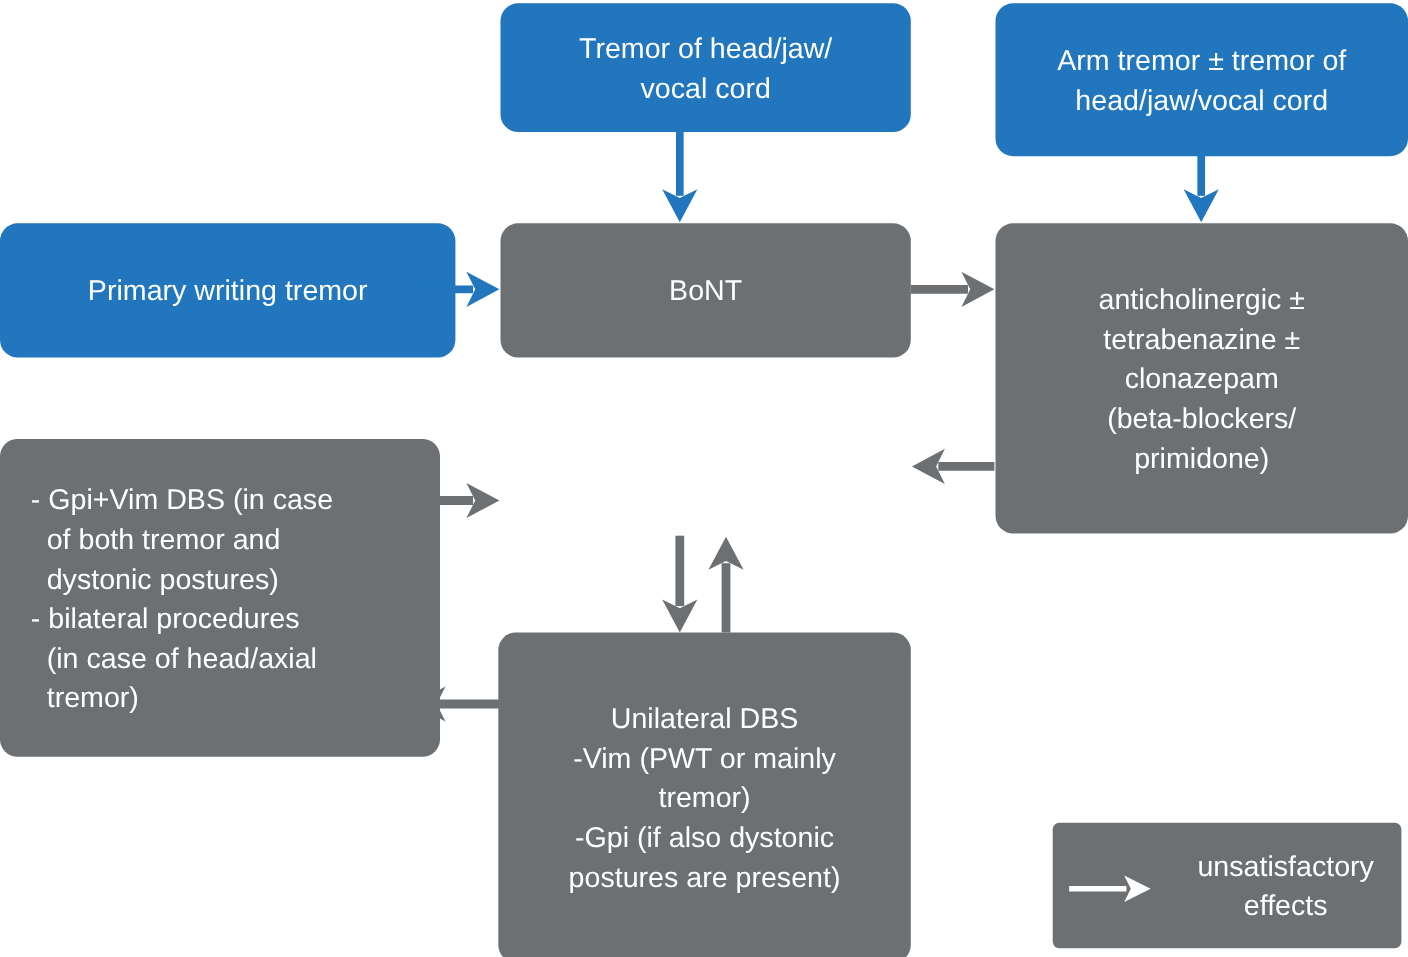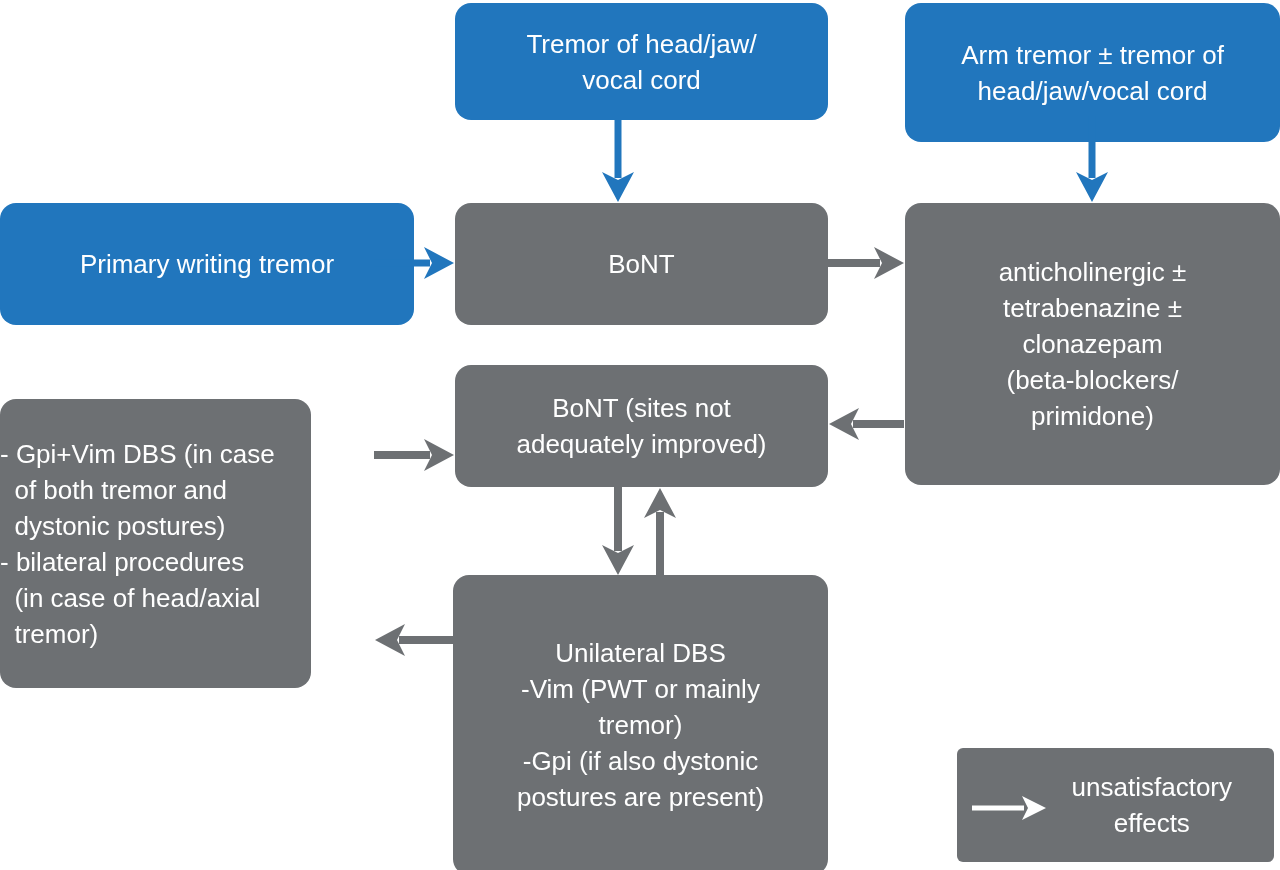--- a/index.html
+++ b/index.html
@@ -26,27 +26,27 @@
   }
   .box.blue { background: var(--blue, #2176bd); }
   .box.gray { background: var(--gray, #6d7073); }
 
   #node-tremor-head   { left: 455px; top: 3px;   width: 373px; height: 117px; }
   #node-arm-tremor    { left: 905px; top: 3px;   width: 375px; height: 139px; }
   #node-primary-writing { left: 0;   top: 203px; width: 414px; height: 122px; }
   #node-bont          { left: 455px; top: 203px; width: 373px; height: 122px; }
   #node-anticholinergic { left: 905px; top: 203px; width: 375px; height: 282px; }
   #node-bont-sites    { left: 455px; top: 365px; width: 373px; height: 122px; }
-  #node-dbs-options   { left: 0;     top: 399px; width: 311px; height: 289px;
+  #node-dbs-options   { left: 0;     top: 399px; width: 400px; height: 289px;
                         justify-content: flex-start; text-align: left;
-                        padding-left: 0; white-space: pre-wrap; }
+                        padding-left: 28px; white-space: pre-wrap; }
   #node-unilateral-dbs{ left: 453px; top: 575px; width: 375px; height: 300px; }
   #legend-box         { left: 957px; top: 748px; width: 317px; height: 114px;
                         border-radius: 6px; justify-content: flex-end;
-                        padding-right: 42px; }
+                        padding-right: 25px; }
 
   .arrows-layer {
     position: absolute;
     left: 0; top: 0;
     width: 1280px; height: 870px;
     pointer-events: none;
   }
   .arrow-blue line   { stroke: var(--blue, #2176bd); stroke-width: 7; }
   .arrow-blue polygon{ fill:   var(--blue, #2176bd); }
   .arrow-gray line   { stroke: var(--gray, #6d7073); stroke-width: 8; }
@@ -78,24 +78,20 @@
 tetrabenazine ±
 clonazepam
 (beta-blockers/
 primidone)</span>
   </div>
 
   <div class="box gray" id="node-bont">
     <span>BoNT</span>
   </div>
 
-  <div class="box gray" id="node-bont-sites">
-    <span>BoNT (sites not
-adequately improved)</span>
-  </div>
 
   <div class="box gray" id="node-dbs-options">
     <span>- Gpi+Vim DBS (in case
   of both tremor and
   dystonic postures)
 - bilateral procedures
   (in case of head/axial
   tremor)</span>
   </div>
 

